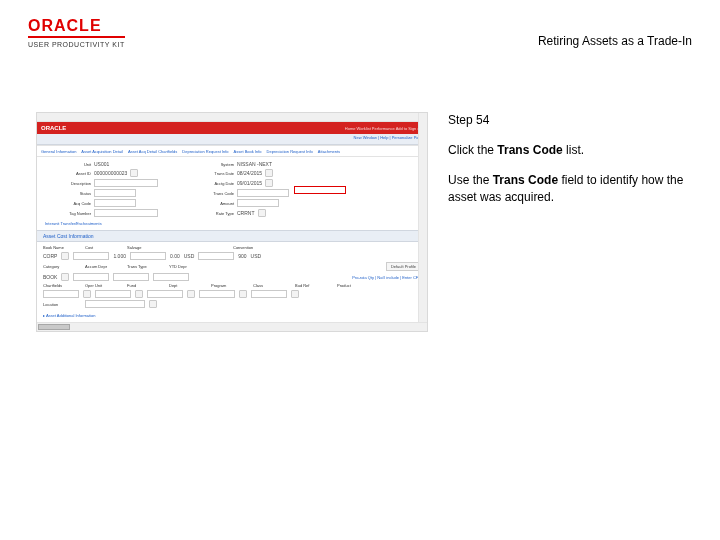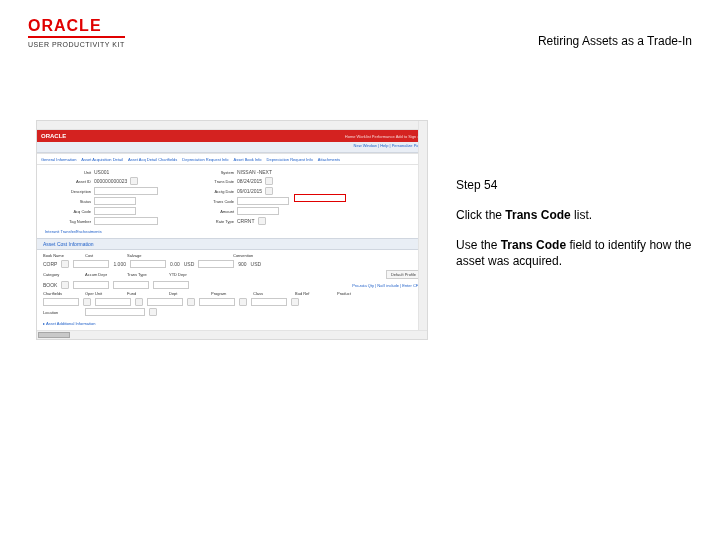--- a/index.html
+++ b/index.html
@@ -4,21 +4,21 @@
 <style>
   html,body{margin:0;padding:0;font-family:Arial,Helvetica,sans-serif;background:#fff;color:#000;}
   .page{width:720px;height:540px;position:relative;}
   
   .topbar{position:absolute;top:18px;left:0;right:0;padding:0 28px;display:flex;align-items:flex-end;justify-content:space-between;}
   .logo-block{line-height:1;}
   .logo-red{color:#e00000;font-weight:bold;font-size:16px;letter-spacing:1px;border-bottom:2px solid #e00000;padding-bottom:2px;}
   .logo-sub{font-size:7px;letter-spacing:0.5px;color:#333;margin-top:3px;}
   .title{font-size:12px;color:#000;}
   
-  .content{position:absolute;top:120px;left:36px;right:28px;display:flex;gap:28px;align-items:center;}
+  .content{position:absolute;top:112px;left:36px;right:28px;display:flex;gap:20px;}
   .shot{width:390px;height:218px;border:1px solid #d9d9d9;background:#fff;position:relative;font-size:5px;color:#4b4b4b;overflow:hidden;}
   
   .sbar{height:8px;background:#f0f0f0;border-bottom:1px solid #e3e3e3;}
   .sred{height:12px;background:#d42220;display:flex;align-items:center;padding:0 4px;color:#fff;font-weight:bold;font-size:6px;gap:80px;}
   .sred span.filler{flex:1;}
   .sred span.mt{font-weight:normal;font-size:4px;opacity:.8;}
   .sblue{height:8px;background:#e9eef5;border-bottom:1px solid #d0d6df;}
   .stabs{height:10px;border-top:1px solid #e3e3e3;border-bottom:1px solid #e3e3e3;display:flex;gap:5px;padding:0 4px;align-items:center;color:#2161c9;font-size:4px;}
   .stabs span{white-space:nowrap;}
   .sbody{padding:4px 8px;display:flex;gap:30px;}

